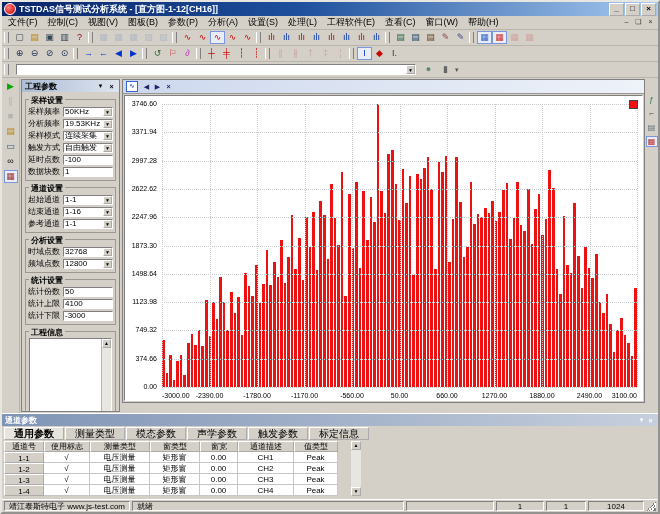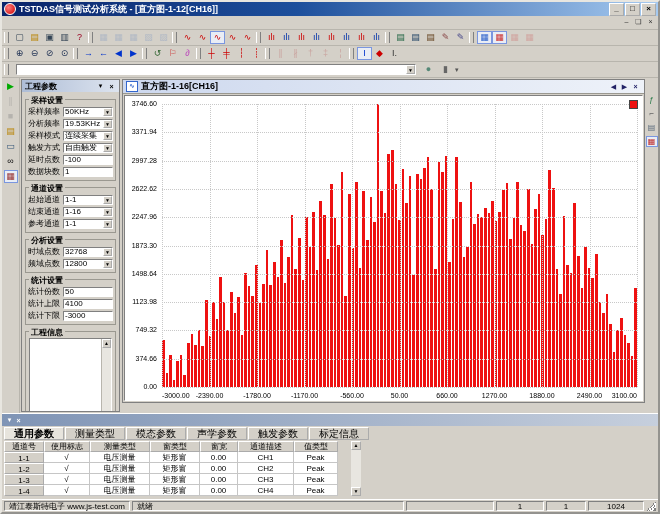--- a/index.html
+++ b/index.html
@@ -94,20 +94,34 @@
     <div class="app-icon"></div>
     <div class="title">TSTDAS信号测试分析系统 - [直方图-1-12[CH16]]</div>
     <div id="cap-buttons" style="display:flex;gap:1px;">
         <div class="cap-btn">_</div>
         <div class="cap-btn">□</div>
         <div class="cap-btn">×</div>
       </div>
   </div>
 
   <div class="menubar">
+    <div id="menu-items" style="display:flex;">
+        <div class="menu-item">文件(F)</div>
+        <div class="menu-item">控制(C)</div>
+        <div class="menu-item">视图(V)</div>
+        <div class="menu-item">图板(B)</div>
+        <div class="menu-item">参数(P)</div>
+        <div class="menu-item">分析(A)</div>
+        <div class="menu-item">设置(S)</div>
+        <div class="menu-item">处理(L)</div>
+        <div class="menu-item">工程软件(E)</div>
+        <div class="menu-item">查看(C)</div>
+        <div class="menu-item">窗口(W)</div>
+        <div class="menu-item">帮助(H)</div>
+      </div>
     <div class="spacer"></div>
     <div id="mdi-buttons" style="display:flex;">
         <div class="mdi-btn">–</div>
         <div class="mdi-btn">❏</div>
         <div class="mdi-btn">×</div>
       </div>
   </div>
 
   <div class="toolbar" id="tb-row-0">
       <div class="grip"></div>
@@ -311,21 +325,20 @@
                 <div class="sb-btn">▲</div>
               </div>
             </div>
           </div>
         </div>
     </div>
 
     <div class="chartwin">
       <div class="chart-titlebar">
         <span class="cw-icon">∿</span>
-        <span class="t">直方图-1-16[CH16]</span>
         <span id="cw-buttons" style="display:flex;">
             <div class="cw-btn">◀</div>
             <div class="cw-btn">▶</div>
             <div class="cw-btn">×</div>
           </span>
       </div>
       <div class="chart-body">
         <div class="ylabels" id="ylabels">
             <div class="ylab" style="top: 0%;">3746.60</div>
             <div class="ylab" style="top: 10%;">3371.94</div>
@@ -518,20 +531,21 @@
     <div class="rstrip" id="rstrip">
         <div class="ico" style="color: rgb(34, 119, 68);">ƒ</div>
         <div class="ico" style="color: rgb(102, 102, 102);">⌐</div>
         <div class="ico" style="color: rgb(85, 102, 119);">▤</div>
         <div class="ico sel" style="color: rgb(187, 34, 34);">▦</div>
       </div>
   </div>
 
   <div class="bpanel">
     <div class="bp-title">
+      <span class="t">通道参数</span>
       <span class="pbtn" id="bp-btn-0">▾</span>
       <span class="pbtn" id="bp-btn-1">×</span>
     </div>
     <div class="tabs" id="bp-tabs">
         <div class="tab active">通用参数</div>
         <div class="tab">测量类型</div>
         <div class="tab">模态参数</div>
         <div class="tab">声学参数</div>
         <div class="tab">触发参数</div>
         <div class="tab">标定信息</div>

